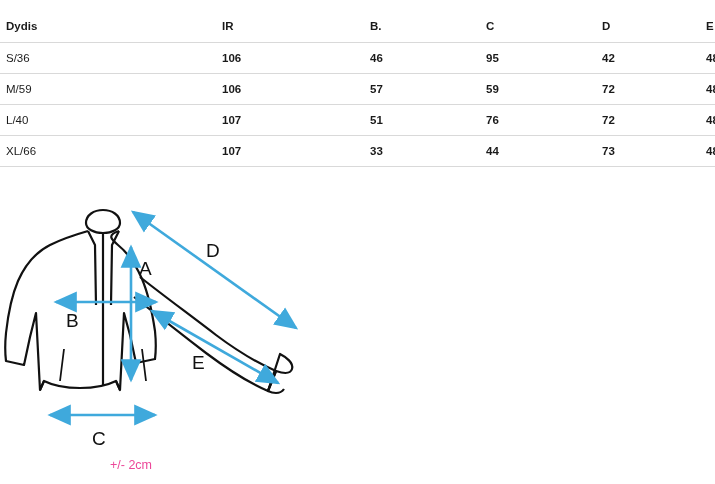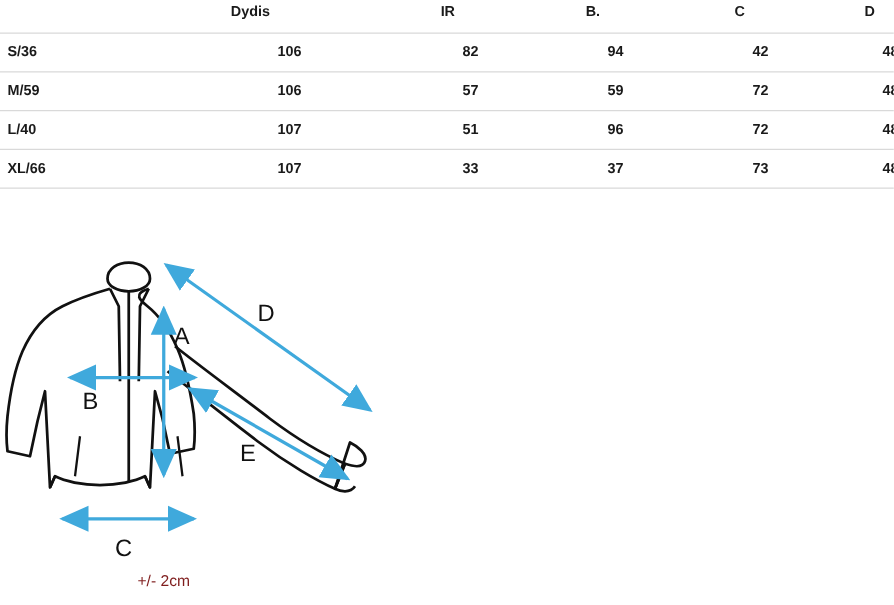--- a/index.html
+++ b/index.html
@@ -24,93 +24,92 @@
   .size-table th,
   .size-table td {
     text-align: left;
     padding: 9px 0 9px 6px;
     border-bottom: 1px solid #d9d9d9;
     font-weight: bold;
     white-space: nowrap;
   }
   .size-table thead th {
     font-weight: bold;
-    padding-top: 4px;
+    padding-top: 20px;
     padding-bottom: 10px;
-    text-align: right;
   }
   .size-table tbody td.label {
-    font-weight: bold;
+    font-weight: normal;
   }
   .col-0 { width: 210px; }
   .col-1 { width: 142px; }
   .col-2 { width: 110px; }
   .col-3 { width: 110px; }
   .col-4 { width: 98px; }
   .col-5 { width: 45px; }
 
   .diagram-wrap {
     position: absolute;
     left: 0;
     top: 185px;
     width: 715px;
     height: 299px;
   }
   .tolerance-note {
     position: absolute;
     left: 110px;
     top: 458px;
     font-size: 12.5px;
-    color: #7f1d1d;
+    color: #ec4899;
   }
 </style>
 </head>
 <body>
 
 <table class="size-table">
   <thead>
     <tr>
       <th class="col-0">Dydis</th>
       <th class="col-1">IR</th>
       <th class="col-2">B.</th>
       <th class="col-3">C</th>
       <th class="col-4">D</th>
       <th class="col-5">E</th>
     </tr>
   </thead>
   <tbody>
     <tr>
       <td class="col-0 label">S/36</td>
       <td class="col-1">106</td>
-      <td class="col-2">82</td>
-      <td class="col-3">94</td>
+      <td class="col-2">46</td>
+      <td class="col-3">95</td>
       <td class="col-4">42</td>
       <td class="col-5">48</td>
     </tr>
     <tr>
       <td class="col-0 label">M/59</td>
       <td class="col-1">106</td>
       <td class="col-2">57</td>
       <td class="col-3">59</td>
       <td class="col-4">72</td>
       <td class="col-5">48</td>
     </tr>
     <tr>
       <td class="col-0 label">L/40</td>
       <td class="col-1">107</td>
       <td class="col-2">51</td>
-      <td class="col-3">96</td>
+      <td class="col-3">76</td>
       <td class="col-4">72</td>
       <td class="col-5">48</td>
     </tr>
     <tr>
       <td class="col-0 label">XL/66</td>
       <td class="col-1">107</td>
       <td class="col-2">33</td>
-      <td class="col-3">37</td>
+      <td class="col-3">44</td>
       <td class="col-4">73</td>
       <td class="col-5">48</td>
     </tr>
   </tbody>
 </table>
 
 <div class="diagram-wrap">
   <svg width="715" height="299" viewBox="0 0 715 299" xmlns="http://www.w3.org/2000/svg">
     <defs>
       <marker id="arrHead" markerWidth="9" markerHeight="9" refX="8" refY="4.5" orient="auto">

